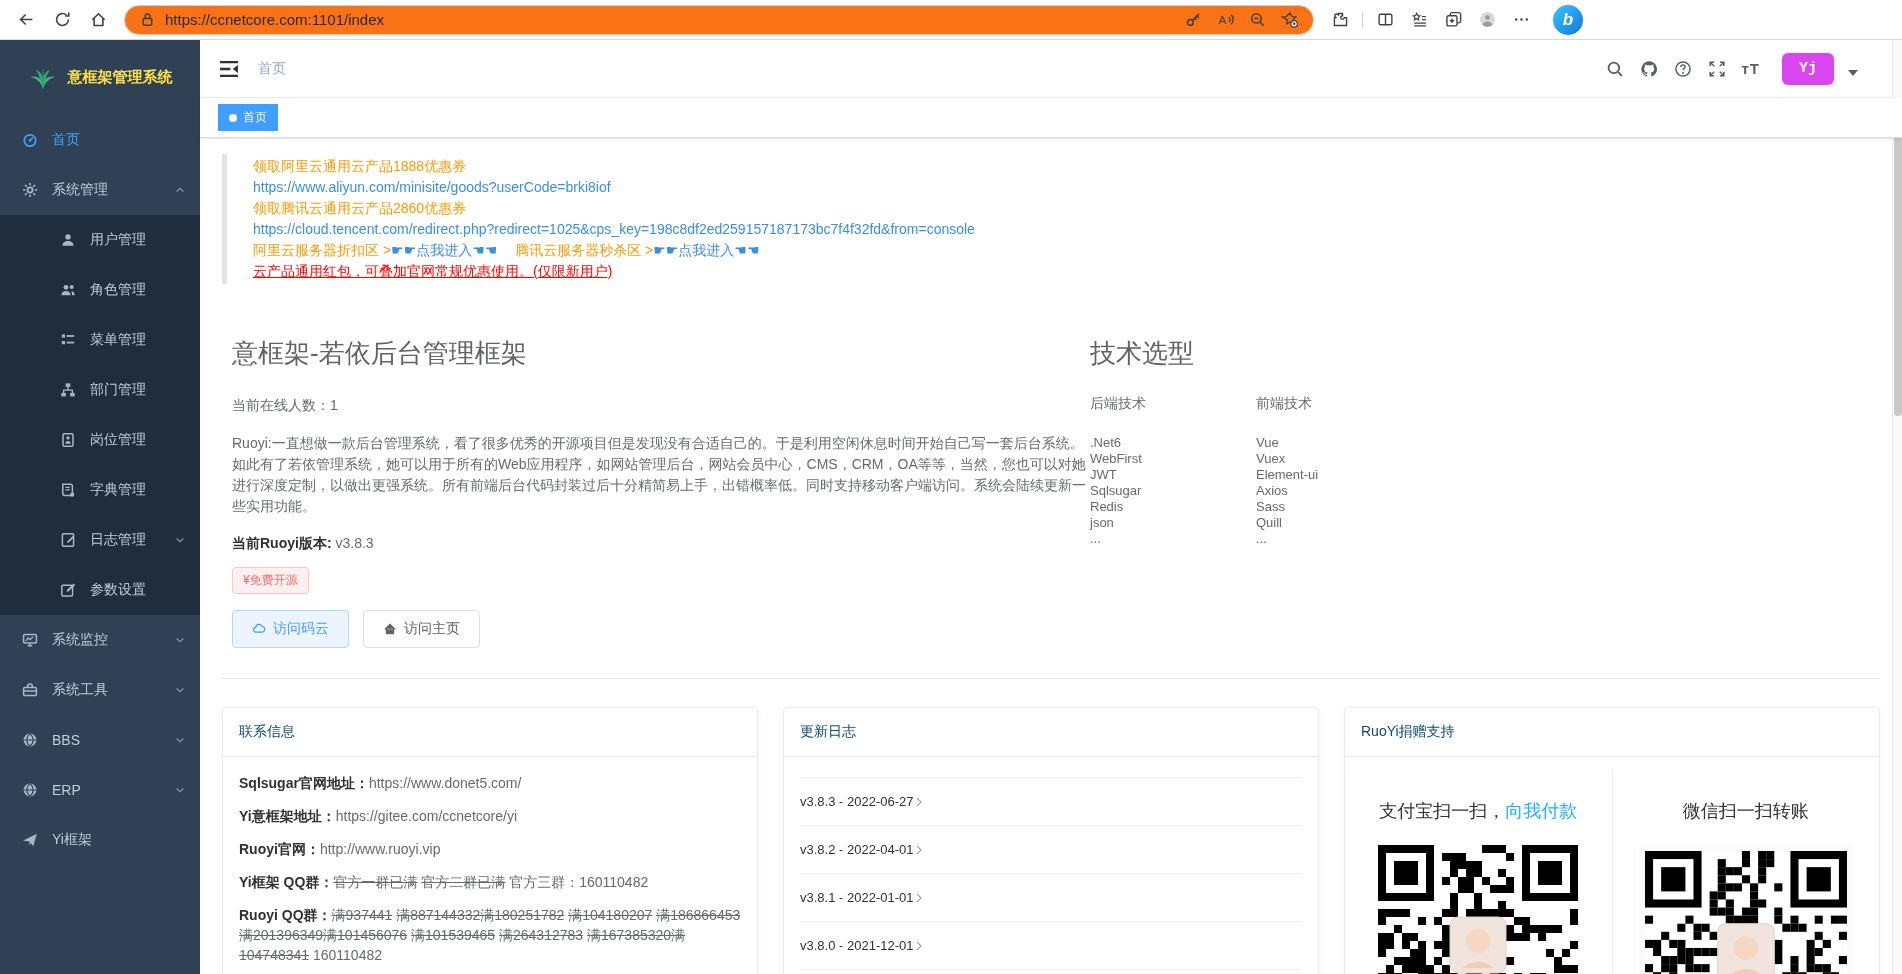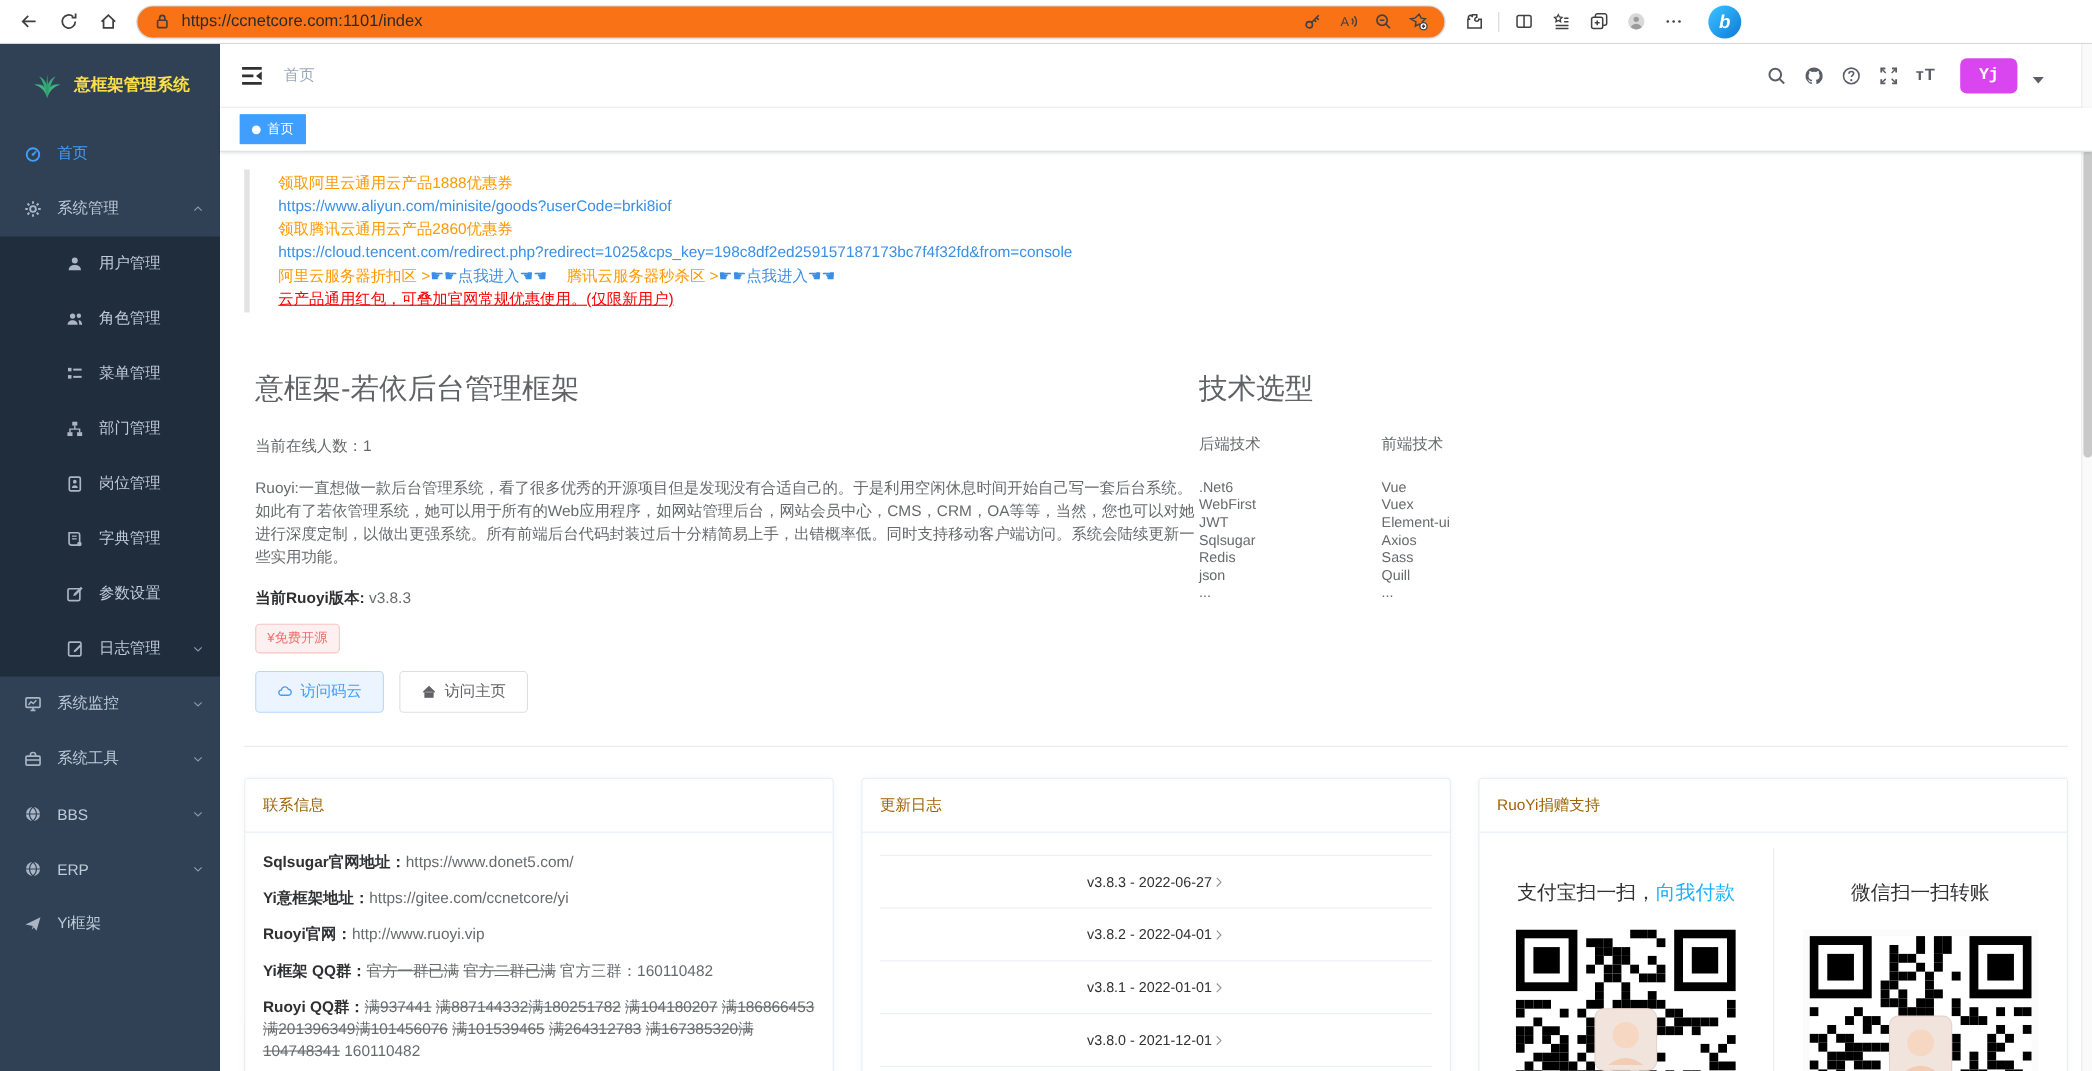--- a/index.html
+++ b/index.html
@@ -97,27 +97,27 @@
   .tech-cols { display:flex; gap:110px; margin-top:24px;justify-content:space-between; }
   .tech-sub { font-size:14px; color:#676a6c; margin-bottom:22px; }
   .tech-list { list-style:none; font-size:13px; color:#676a6c; line-height:16px; }
 
   .hr { border:none; border-top:1px solid #e8e8e8; margin:30px 0 0 0; }
 
   
   .cards-row { display:flex; gap:25px; margin-top:28px; align-items:stretch; height:600px; }
   .card { background:#fff; border:1px solid #e6ebf5; border-radius:4px; flex:1; min-width:0;
     box-shadow:0 2px 8px rgba(0,0,0,.04); overflow:hidden; }
-  .card-header { padding:15px 16px; border-bottom:1px solid #e6ebf5; font-size:14px; color:#a16207; }
+  .card-header { padding:15px 16px; border-bottom:1px solid #e6ebf5; font-size:14px; color:#0c4a6e; }
   .card-body { padding:16px 16px; }
   .contact-line { font-size:14px; color:#676a6c; line-height:20px; margin-bottom:13px; }
   .seg-label { font-weight:bold; color:#303133; }
   .seg-strike { text-decoration:line-through; }
   .log-list { border-top:1px solid #EBEEF5; margin-top:4px; }
-  .log-item { display:flex; align-items:center; justify-content:center;
+  .log-item { display:flex; align-items:center; justify-content:flex-start;
     height:48px; border-bottom:1px solid #EBEEF5; font-size:13px; color:#303133; cursor:pointer; }
   .log-item .arrow { color:#909399; width:12px; height:12px; }
   .log-item .arrow svg { width:12px; height:12px; display:block; }
   .donate-body { display:flex; padding:14px 0 0 0; }
   .donate-col { flex:1; display:flex; flex-direction:column; align-items:center; padding-top:28px; }
   .donate-col + .donate-col { border-left:1px solid #ececec; }
   .donate-caption { font-size:18px; color:#303133; margin-bottom:22px; white-space:nowrap; }
   .donate-caption .pay-link { color:#1AB2FF; cursor:pointer;text-align:right; }
   .qr-box { width:200px; height:200px; }
   .qr-box.padded { background:#fbfbfb; padding:6px; width:214px; height:214px; }
@@ -329,39 +329,39 @@
                 <path d="M2.8 2.3h7.6a2 2 0 0 1 2 2v9.2H4.8a2 2 0 0 1-2-2z" fill="none" stroke="currentColor" stroke-width="1.5"></path>
                 <path d="M5.4 5.4h4.3M5.4 7.9h4.3" stroke="currentColor" stroke-width="1.3"></path>
                 <circle cx="12.2" cy="12.6" r="2.1" fill="currentColor"></circle>
               </svg>
             </span>
             <span class="mi-label">字典管理</span>
           </div>
           <div class="menu-item">
             <span class="mi-icon">
               <svg viewBox="0 0 16 16">
-                <rect x="1.8" y="3.2" width="10.8" height="10.8" rx="1.2" fill="none" stroke="currentColor" stroke-width="1.5"></rect>
-                <path d="M13.6 1.4l1.5 1.5-6.4 6.4-2.1.6.6-2.1z" fill="currentColor"></path>
-              </svg>
-            </span>
-            <span class="mi-label">参数设置</span>
-          </div>
-          <div class="menu-item">
-            <span class="mi-icon">
-              <svg viewBox="0 0 16 16">
                 <rect x="2.4" y="1.8" width="11.2" height="12.4" rx="1.2" fill="none" stroke="currentColor" stroke-width="1.5"></rect>
                 <path d="M12.8 3.9l1.3 1.3-5.3 5.3-1.8.5.5-1.8z" fill="currentColor"></path>
               </svg>
             </span>
             <span class="mi-label">日志管理</span>
             <span class="mi-caret">
               <svg viewBox="0 0 16 16">
                 <path d="M3.5 6l4.5 4.3L12.5 6" fill="none" stroke="currentColor" stroke-width="1.5"></path>
               </svg>
             </span>
+          </div>
+          <div class="menu-item">
+            <span class="mi-icon">
+              <svg viewBox="0 0 16 16">
+                <rect x="1.8" y="3.2" width="10.8" height="10.8" rx="1.2" fill="none" stroke="currentColor" stroke-width="1.5"></rect>
+                <path d="M13.6 1.4l1.5 1.5-6.4 6.4-2.1.6.6-2.1z" fill="currentColor"></path>
+              </svg>
+            </span>
+            <span class="mi-label">参数设置</span>
           </div>
         </div>
         <div class="menu-item">
           <span class="mi-icon">
             <svg viewBox="0 0 16 16">
               <rect x="1.6" y="2.4" width="12.8" height="8.6" rx="1" fill="none" stroke="currentColor" stroke-width="1.5"></rect>
               <path d="M3.9 8.9l2.3-2.9 2 1.6 2.9-3" fill="none" stroke="currentColor" stroke-width="1.3"></path>
               <path d="M5.8 13.8h4.4M8 11v2.8" stroke="currentColor" stroke-width="1.5"></path>
             </svg>
           </span>

